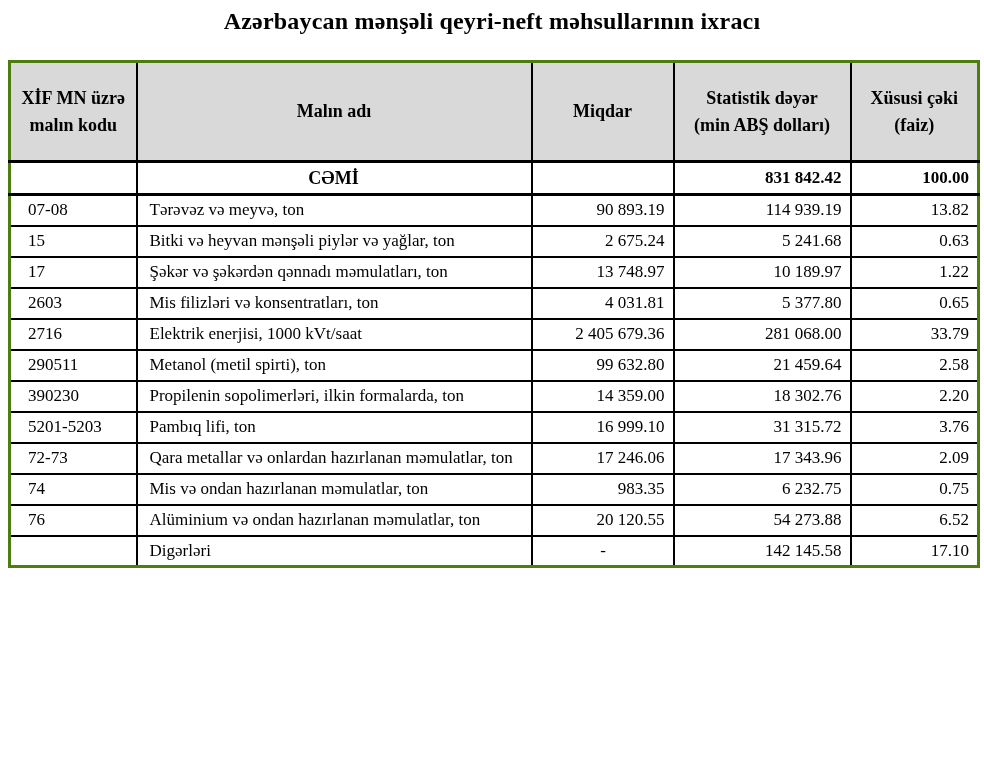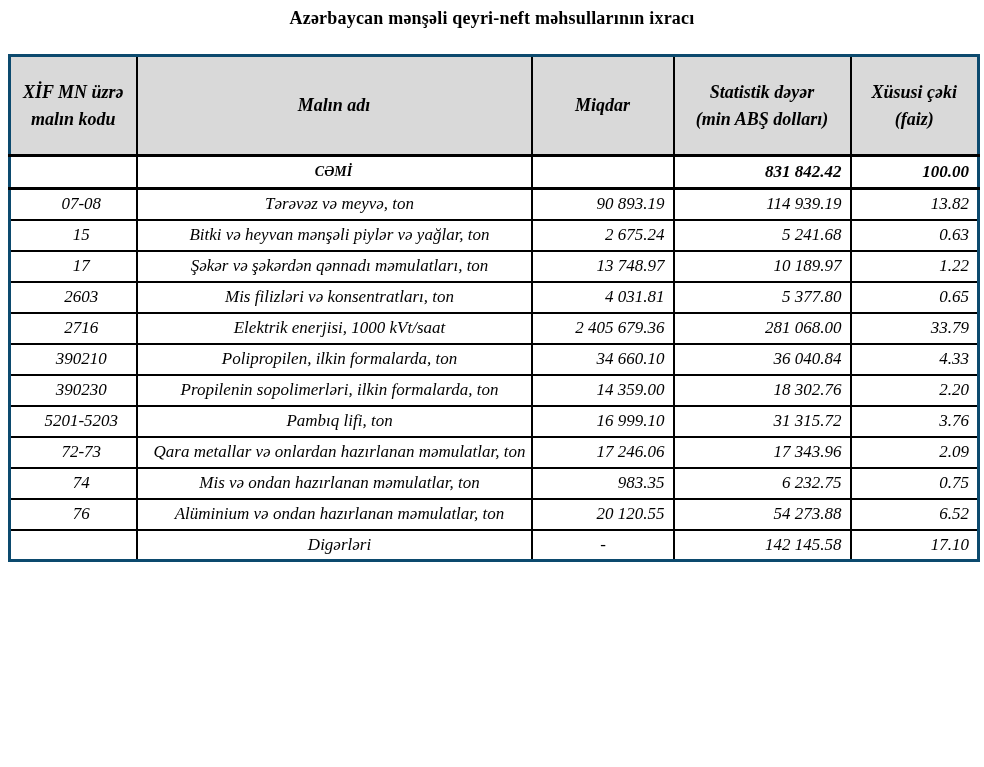--- a/index.html
+++ b/index.html
@@ -7,32 +7,31 @@
     padding: 0;
     background: #ffffff;
     width: 984px;
     height: 767px;
     font-family: "Liberation Serif", "DejaVu Serif", serif;
     color: #000000;
     overflow: hidden;
   }
   .page-title {
     margin: 8px 0 0 0;
-    font-size: 18px;
+    font-size: 24px;
     font-weight: bold;
     text-align: center;
     letter-spacing: 0.2px;
   }
   table.export-table {
     border-collapse: collapse;
     table-layout: fixed;
     margin: 25px 0 0 8px;
     width: 969px;
-    border: 3px solid #0c4a6e;
-    font-style: italic;
+    border: 3px solid #4d7c0f;
   }
   .export-table th, .export-table td {
     border: 2px solid #000000;
     font-size: 17px;
     overflow: hidden;
     box-sizing: border-box;
   }
   .export-table thead th {
     background: #d9d9d9;
     font-weight: bold;
@@ -42,33 +41,33 @@
     height: 100px;
     white-space: pre-line;
     border-bottom-width: 3px;
     line-height: 1.45;
   }
   .export-table tbody td {
     height: 31px;
     background: #ffffff;
     vertical-align: middle;
   }
-  .cell-code  { text-align: center; padding-left: 17px; }
-  .cell-name  { text-align: center; padding-left: 12px; white-space: nowrap; }
+  .cell-code  { text-align: left; padding-left: 17px; }
+  .cell-name  { text-align: left; padding-left: 12px; white-space: nowrap; }
   .cell-qty, .cell-value, .cell-share { text-align: right; padding-right: 8px; white-space: nowrap; }
   .cell-qty.center { text-align: center; padding-right: 0; }
   tr.total-row td {
     font-weight: bold;
     height: 33px;
     border-bottom-width: 3px;
   }
   tr.total-row .cell-name {
     text-align: center;
     padding-left: 0;
-    font-size: 14px;
+    font-size: 18px;
   }
 </style>
 </head>
 <body>
 
 <h1 class="page-title">Azərbaycan mənşəli qeyri-neft məhsullarının ixracı</h1>
 
 <table class="export-table">
   <colgroup>
     <col style="width:127px">
@@ -126,25 +125,25 @@
         <td class="cell-share">0.65</td>
       </tr>
       <tr>
         <td class="cell-code">2716</td>
         <td class="cell-name">Elektrik enerjisi, 1000 kVt/saat</td>
         <td class="cell-qty">2 405 679.36</td>
         <td class="cell-value">281 068.00</td>
         <td class="cell-share">33.79</td>
       </tr>
       <tr>
-        <td class="cell-code">390210</td>
-        <td class="cell-name">Polipropilen, ilkin formalarda, ton</td>
-        <td class="cell-qty">34 660.10</td>
-        <td class="cell-value">36 040.84</td>
-        <td class="cell-share">4.33</td>
+        <td class="cell-code">290511</td>
+        <td class="cell-name">Metanol (metil spirti), ton</td>
+        <td class="cell-qty">99 632.80</td>
+        <td class="cell-value">21 459.64</td>
+        <td class="cell-share">2.58</td>
       </tr>
       <tr>
         <td class="cell-code">390230</td>
         <td class="cell-name">Propilenin sopolimerləri, ilkin formalarda, ton</td>
         <td class="cell-qty">14 359.00</td>
         <td class="cell-value">18 302.76</td>
         <td class="cell-share">2.20</td>
       </tr>
       <tr>
         <td class="cell-code">5201-5203</td>

